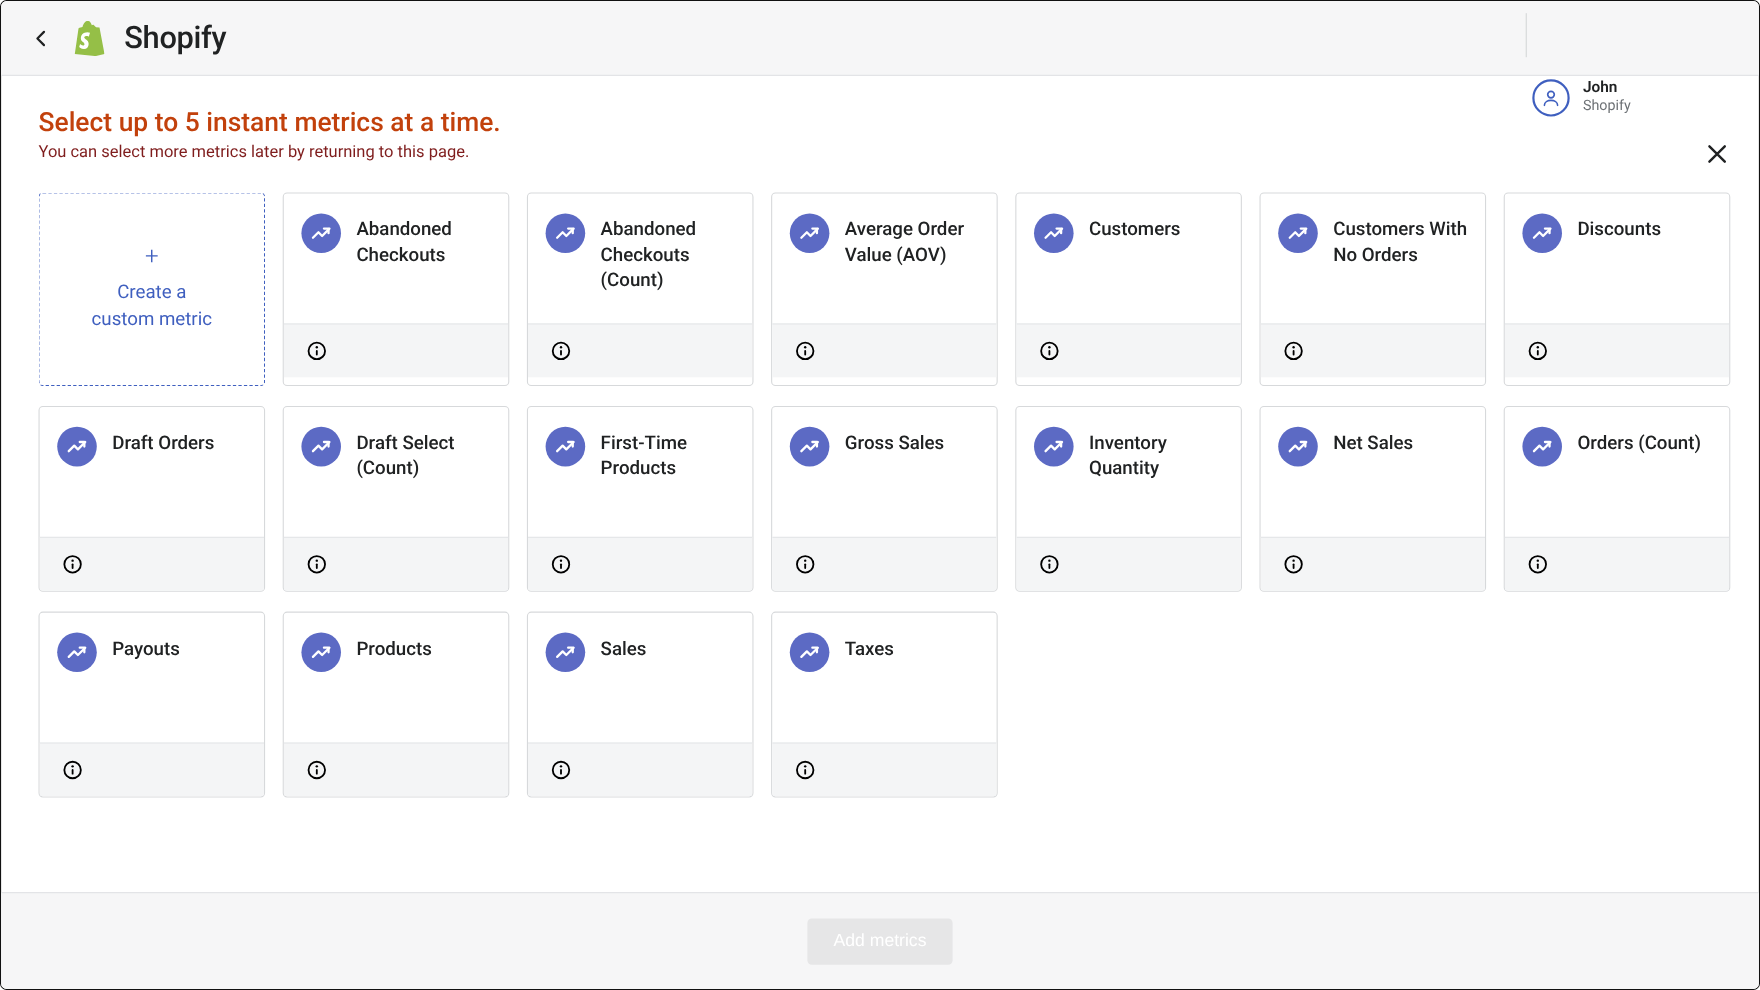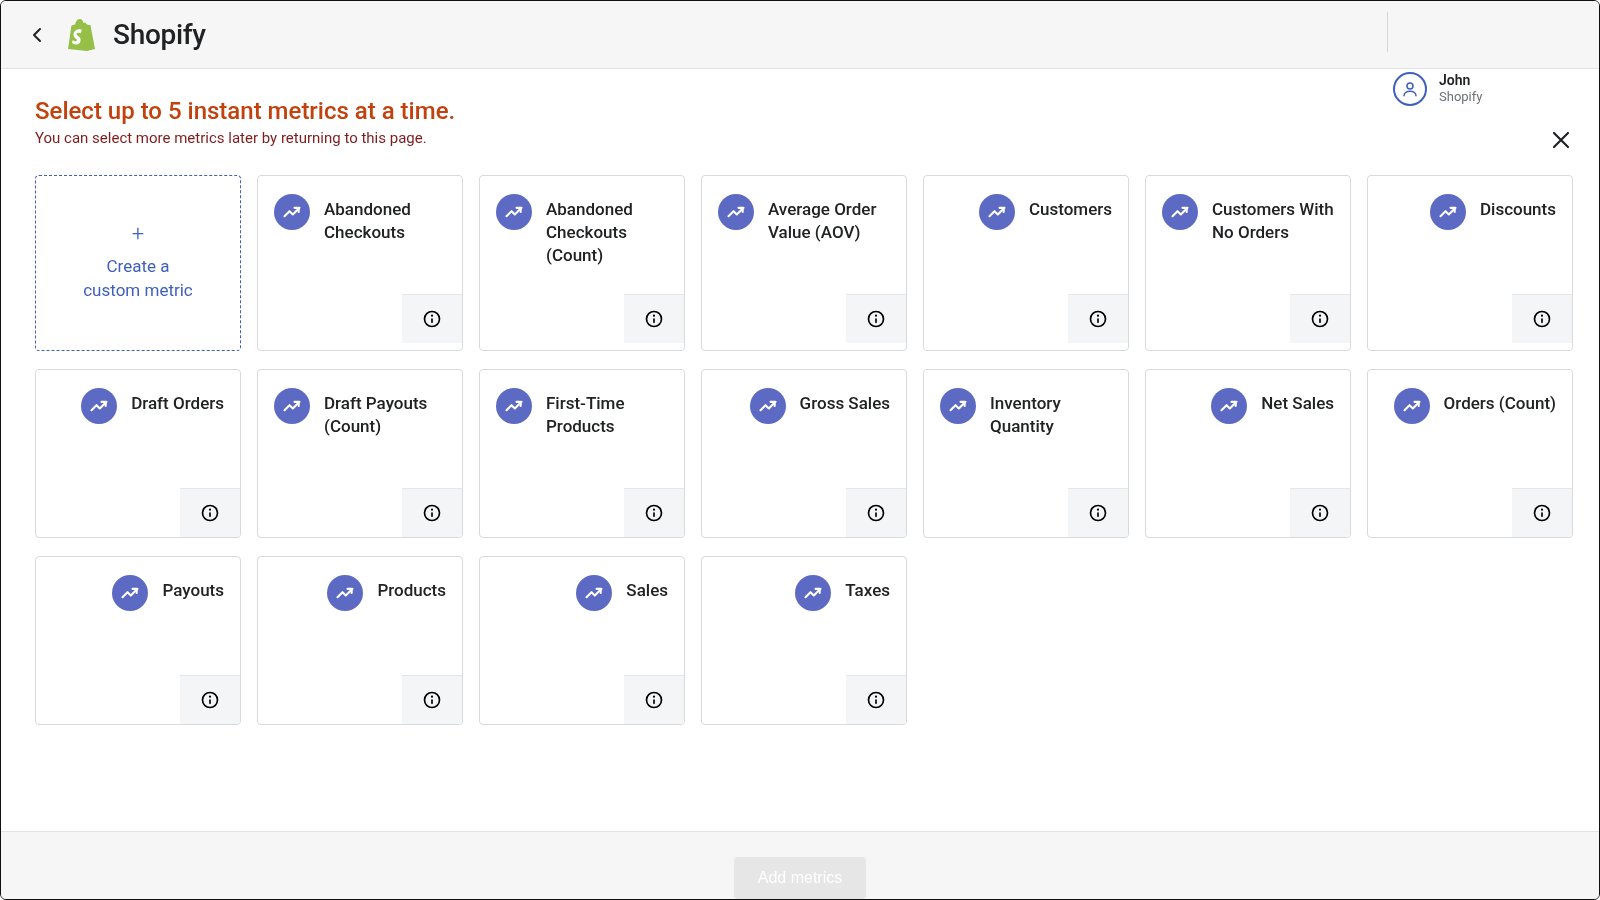--- a/index.html
+++ b/index.html
@@ -20,33 +20,33 @@
   .user-name { font-size:14px; font-weight:600; line-height:1.2;}
   .user-sub { font-size:13px; color:#6d7175; line-height:1.2;}
   .close-btn { margin-left:160px; width:28px; height:28px; display:flex; align-items:center; justify-content:center; cursor:pointer; color:#202223;}
 
   
   .content { padding: 28px 34px 0 34px; height: calc(100% - 80px - 88px); overflow:auto;}
   .title { font-size:24px; font-weight:500; color:#c2410c; margin-bottom:4px;}
   .subtitle { font-size:15px; color:#7f1d1d; margin-bottom:28px;}
 
   .grid { display:grid; grid-template-columns: repeat(7, 206px); column-gap:16px; row-gap:18px;}
-  .card { border:1px solid #d7d9db; border-radius:4px; background:#fff; display:flex; flex-direction:column; overflow:hidden; cursor:pointer;align-items:flex-end;}
+  .card { border:1px solid #d7d9db; border-radius:4px; background:#fff; display:flex; flex-direction:column; overflow:hidden; cursor:pointer;}
   .card-body { display:flex; gap:14px; padding:18px 16px 10px 16px; min-height:118px;}
   .metric-icon { flex:0 0 36px; width:36px; height:36px; border-radius:50%; background:#5c6ac4; display:flex; align-items:center; justify-content:center; color:#fff;}
   .metric-label { font-size:17px; font-weight:500; line-height:1.35; color:#202223; padding-top:4px;}
   .card-foot { background:#f4f5f6; border-top:1px solid #e4e6e8; padding:14px 20px; display:flex; align-items:center;}
   .info-icon { width:20px; height:20px; display:flex; align-items:center; justify-content:center; color:#000;}
 
   .custom-card { border:1px dashed #3f5fbf; border-radius:4px; display:flex; flex-direction:column; align-items:center; justify-content:center; gap:10px; cursor:pointer; color:#3f5fbf; min-height:176px; background:#fff;}
   .plus { font-size:22px; line-height:1; font-weight:300;}
   .custom-label { font-size:17px; text-align:center; line-height:1.4;}
 
   
-  .footer { position:absolute; left:0; right:0; bottom:0; height:68px; background:#f6f6f7; border-top:1px solid #e1e3e5; display:flex; align-items:flex-end; justify-content:center;}
+  .footer { position:absolute; left:0; right:0; bottom:0; height:88px; background:#f6f6f7; border-top:1px solid #e1e3e5; display:flex; align-items:center; justify-content:center;}
   .add-btn { padding:12px 24px; border-radius:4px; background:#e6e6e7; color:#fff; font-size:16px; font-weight:500; border:none; cursor:not-allowed;}
 
   svg { display:block; }
 </style>
 </head>
 <body>
 
 <div class="header">
   <div class="header-left">
     <div class="back-btn">
@@ -248,21 +248,21 @@
         </div>
       </div>
       <div class="card">
         <div class="card-body">
           <div class="metric-icon">
             <svg width="20" height="20" viewBox="0 0 24 24" fill="none">
               <path d="M3 17l6-6 4 4 8-8" stroke="white" stroke-width="2.5" stroke-linecap="round" stroke-linejoin="round"></path>
               <path d="M21 7h-5M21 7v5" stroke="white" stroke-width="2.5" stroke-linecap="round" stroke-linejoin="round" transform="translate(-1,0)"></path>
             </svg>
           </div>
-          <div class="metric-label">Draft Payouts (Count)</div>
+          <div class="metric-label">Draft Select (Count)</div>
         </div>
         <div class="card-foot">
           <div class="info-icon">
             <svg width="20" height="20" viewBox="0 0 24 24" fill="none">
               <circle cx="12" cy="12" r="9" stroke="currentColor" stroke-width="2"></circle>
               <circle cx="12" cy="8" r="1.3" fill="currentColor"></circle>
               <rect x="11" y="11" width="2" height="6" rx="1" fill="currentColor"></rect>
             </svg>
           </div>
         </div>

